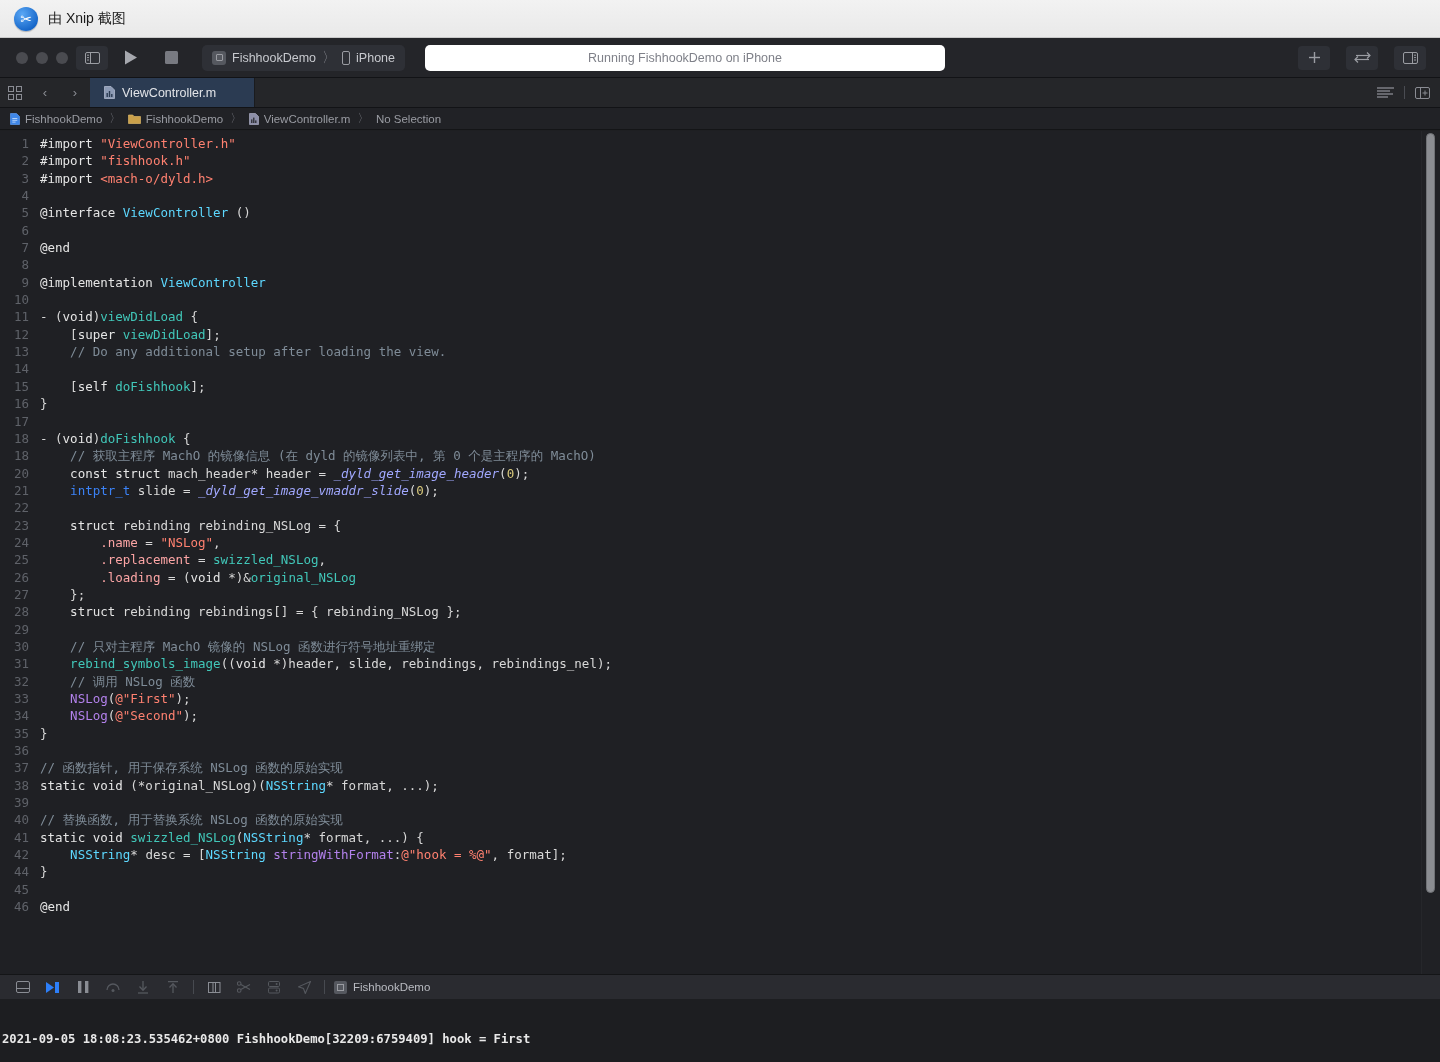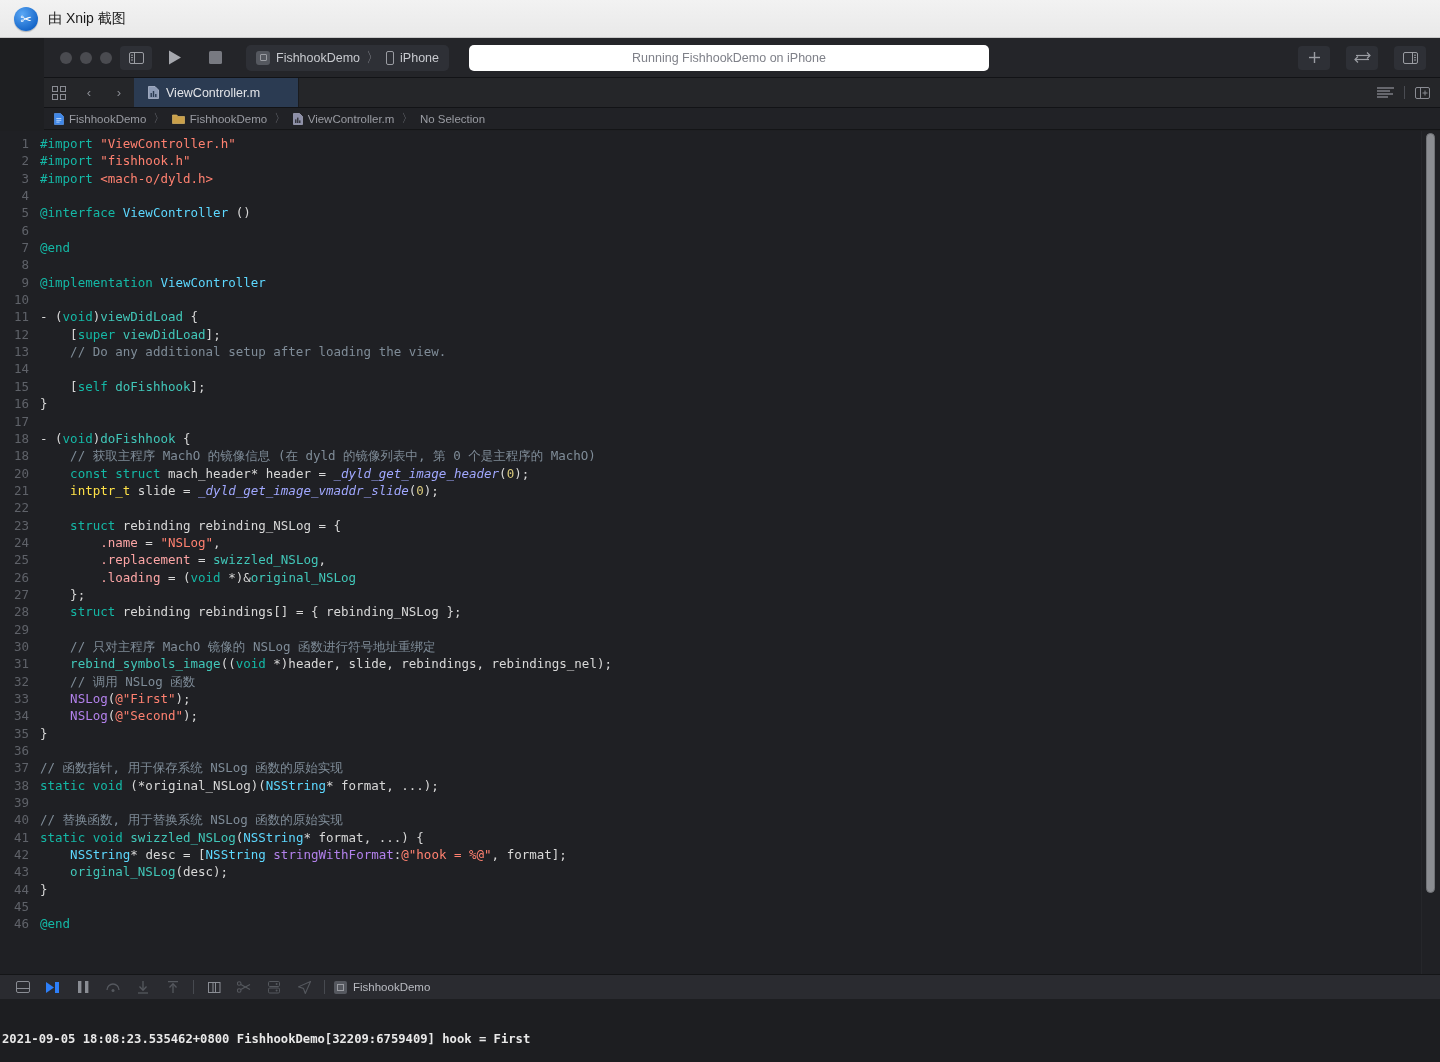--- a/index.html
+++ b/index.html
@@ -21,21 +21,21 @@
   .xnip-logo {
     width: 24px; height: 24px; border-radius: 50%;
     background: radial-gradient(circle at 35% 30%, #59a7f5, #1565c8 75%);
     display: flex; align-items: center; justify-content: center;
     color: #fff; font-size: 14px; line-height: 1;
     box-shadow: 0 1px 1px rgba(0,0,0,.25);
   }
   .xnip-text { margin-left: 10px; font-size: 14px; color: #1a1a1a; }
 
   
-  #xcode { width: 1440px; height: 1024px; background: #1e1f22; position: relative; padding-left: 44px; }
+  #xcode { width: 1440px; height: 1024px; background: #1e1f22; position: relative; }
 
   
   #toolbar {
     height: 40px; background: #242529;
     display: flex; align-items: center;
     border-bottom: 1px solid #121316;
     padding: 0 10px;
   }
   .traffic { display: flex; gap: 8px; padding-left: 6px; }
   .traffic span { width: 12px; height: 12px; border-radius: 50%; background: #4a4b50; display: block; }
@@ -114,30 +114,30 @@
   #code-area { padding-top: 4px; position: relative; }
   .cline { display: flex; height: 17.35px; white-space: pre; }
   .ln {
     width: 40px; min-width: 40px; text-align: right;
     color: #5f6269; padding-right: 11px;
     user-select: none;
   }
   .code { color: #d8d8d8; }
 
   
-  .kw   { color: #14b8a6; }   
+  .kw   { color: #e5e5e5; }   
   .str  { color: #ff8170; }   
   .cls  { color: #5dd8ff; }   
   .cmt  { color: #7f8c98; }   
   .fn   { color: #41c7b9; }   
   .sysfn{ color: #a1a8ff; font-style: italic; }   
   .msg  { color: #b281eb; }   
   .prop { color: #fca5a5; margin-top: 32px; }   
   .num  { color: #d9c97c; }   
-  .typ  { color: #fde047; margin-top: 36px; }   
+  .typ  { color: #3b82f6; margin-top: 36px; }   
   .pl   { color: #d8d8d8; }   
 
   
   #v-scroll {
     position: absolute; top: 2px; right: 5px;
     width: 9px; height: 760px;
     background: #8b8d92; border-radius: 5px;
     border: 1px solid #6f7175;
   }
   #scroll-gutter {
@@ -374,21 +374,20 @@
         <div class="cline"><span class="ln">33</span><span class="code"><span class="pl">    </span><span class="msg">NSLog</span><span class="pl">(</span><span class="str">@"First"</span><span class="pl">);</span></span></div>
         <div class="cline"><span class="ln">34</span><span class="code"><span class="pl">    </span><span class="msg">NSLog</span><span class="pl">(</span><span class="str">@"Second"</span><span class="pl">);</span></span></div>
         <div class="cline"><span class="ln">35</span><span class="code"><span class="pl">}</span></span></div>
         <div class="cline"><span class="ln">36</span><span class="code"></span></div>
         <div class="cline"><span class="ln">37</span><span class="code"><span class="cmt">// 函数指针, 用于保存系统 NSLog 函数的原始实现</span></span></div>
         <div class="cline"><span class="ln">38</span><span class="code"><span class="kw">static void</span><span class="pl"> (*original_NSLog)(</span><span class="cls">NSString</span><span class="pl">* format, ...);</span></span></div>
         <div class="cline"><span class="ln">39</span><span class="code"></span></div>
         <div class="cline"><span class="ln">40</span><span class="code"><span class="cmt">// 替换函数, 用于替换系统 NSLog 函数的原始实现</span></span></div>
         <div class="cline"><span class="ln">41</span><span class="code"><span class="kw">static void</span><span class="pl"> </span><span class="fn">swizzled_NSLog</span><span class="pl">(</span><span class="cls">NSString</span><span class="pl">* format, ...) {</span></span></div>
         <div class="cline"><span class="ln">42</span><span class="code"><span class="pl">    </span><span class="cls">NSString</span><span class="pl">* desc = [</span><span class="cls">NSString</span><span class="pl"> </span><span class="msg">stringWithFormat</span><span class="pl">:</span><span class="str">@"hook = %@"</span><span class="pl">, format];</span></span></div>
-        <div class="cline"><span class="ln">43</span><span class="code"><span class="pl">    </span><span class="fn">original_NSLog</span><span class="pl">(desc);</span></span></div>
         <div class="cline"><span class="ln">44</span><span class="code"><span class="pl">}</span></span></div>
         <div class="cline"><span class="ln">45</span><span class="code"></span></div>
         <div class="cline"><span class="ln">46</span><span class="code"><span class="kw">@end</span></span></div>
       </div>
     <div id="scroll-gutter"></div>
     <div id="v-scroll"></div>
   </div>
 
   <div id="debugbar">
     <div class="dbg-ico">

